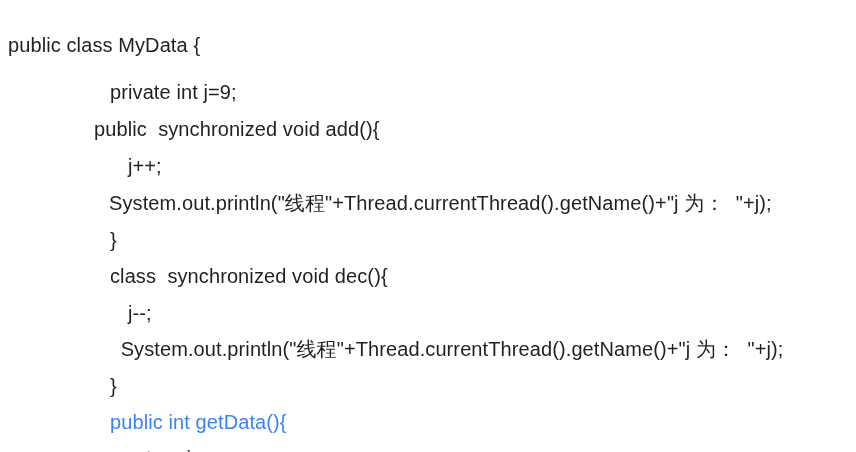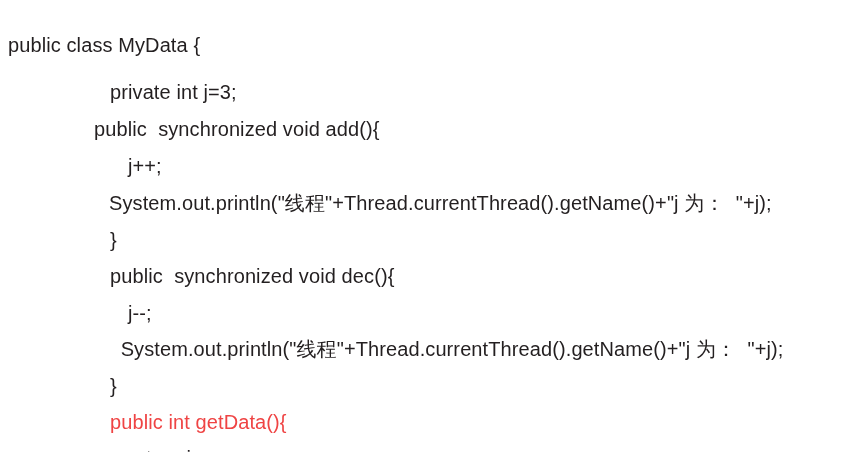--- a/index.html
+++ b/index.html
@@ -45,35 +45,35 @@
   .ln-10 { left: 110px; top: 389px; }
   .ln-11 { left: 128px; top: 425px; }
 </style>
 </head>
 <body style="background: rgb(255, 255, 255);">
 
 <div class="code-page" style="background: rgb(255, 255, 255);">
 
   <pre class="code-line ln-0" style="color: rgb(35, 31, 32);">public class MyData {</pre>
 
-  <pre class="code-line ln-1" style="color: rgb(35, 31, 32);">private int j=3;</pre>
+  <pre class="code-line ln-1" style="color: rgb(35, 31, 32);">private int j=9;</pre>
 
   <pre class="code-line ln-2" style="color: rgb(35, 31, 32);">public  synchronized void add(){</pre>
 
   <pre class="code-line ln-3" style="color: rgb(35, 31, 32);">j++;</pre>
 
   <pre class="code-line ln-4" style="color: rgb(35, 31, 32);">System.out.println("线程"+Thread.currentThread().getName()+"j 为：  "+j);</pre>
 
   <pre class="code-line ln-5" style="color: rgb(35, 31, 32);">}</pre>
 
-  <pre class="code-line ln-6" style="color: rgb(35, 31, 32);">public  synchronized void dec(){</pre>
+  <pre class="code-line ln-6" style="color: rgb(35, 31, 32);">class  synchronized void dec(){</pre>
 
   <pre class="code-line ln-7" style="color: rgb(35, 31, 32);">j--;</pre>
 
   <pre class="code-line ln-8" style="color: rgb(35, 31, 32);"> System.out.println("线程"+Thread.currentThread().getName()+"j 为：  "+j);</pre>
 
   <pre class="code-line ln-9" style="color: rgb(35, 31, 32);">}</pre>
 
-  <pre class="code-line ln-10" style="color: #ef4444;">public int getData(){</pre>
+  <pre class="code-line ln-10" style="color: #3b82f6;">public int getData(){</pre>
 
   <pre class="code-line ln-11" style="color: rgb(35, 31, 32);">return j;</pre>
 
 </div>
 
 </body></html>

